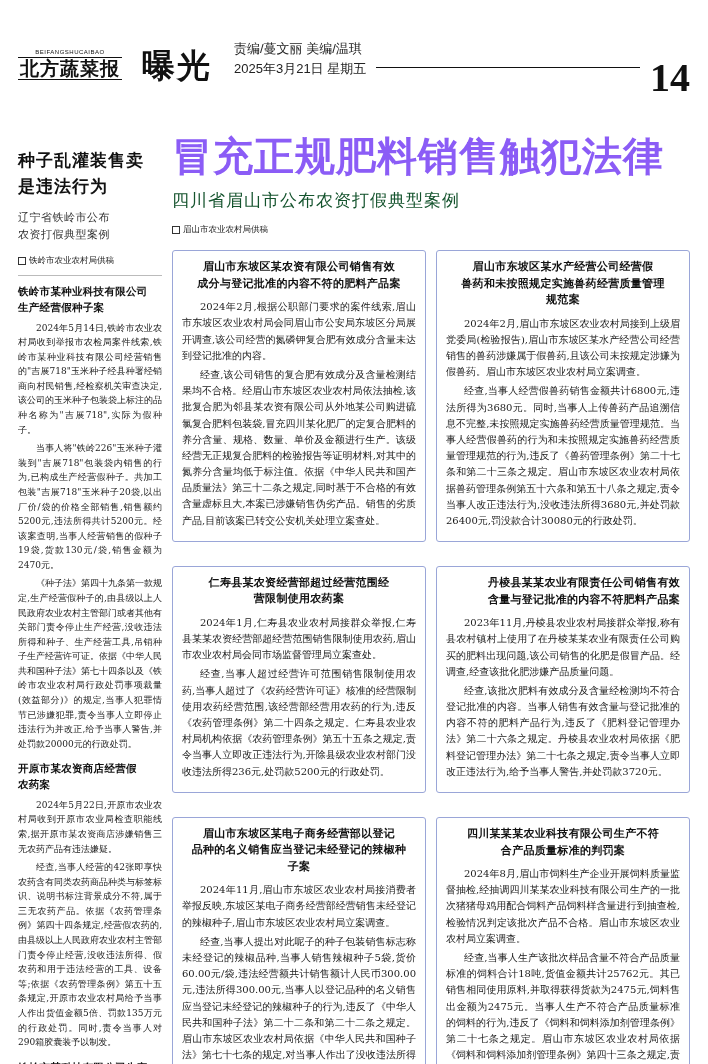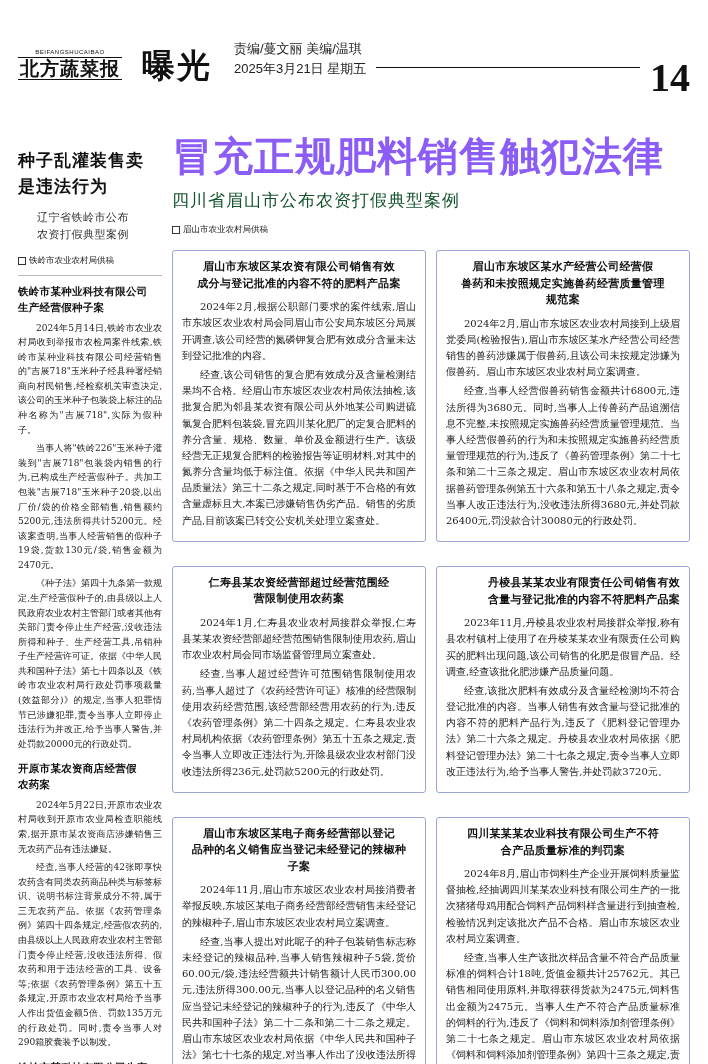--- a/index.html
+++ b/index.html
@@ -193,21 +193,21 @@
     <div class="page-num">14</div>
   </div>
 
   <div class="content">
 
     <div class="col col-left">
       <div class="lead-title">
         <div>种子乱灌装售卖</div>
         <div>是违法行为</div>
       </div>
-      <div class="lead-sub" style="white-space:pre-line;margin-left:19px;">辽宁省铁岭市公布
+      <div class="lead-sub" style="white-space:pre-line;">辽宁省铁岭市公布
 农资打假典型案例</div>
       <div class="byline">
           <span>铁岭市农业农村局供稿</span>
         </div>
       <hr class="hr-thin">
 
       <div class="art">
         <div class="art-h" style="white-space:pre-line;">铁岭市某种业科技有限公司
 生产经营假种子案</div>
         <p class="art-p">2024年5月14日,铁岭市农业农村局收到举报市农检局案件线索,铁岭市某种业科技有限公司经营销售的"吉展718"玉米种子经县种署经销商向村民销售,经检察机关审查决定,该公司的玉米种子包装袋上标注的品种名称为"吉展718",实际为假种子。</p>

